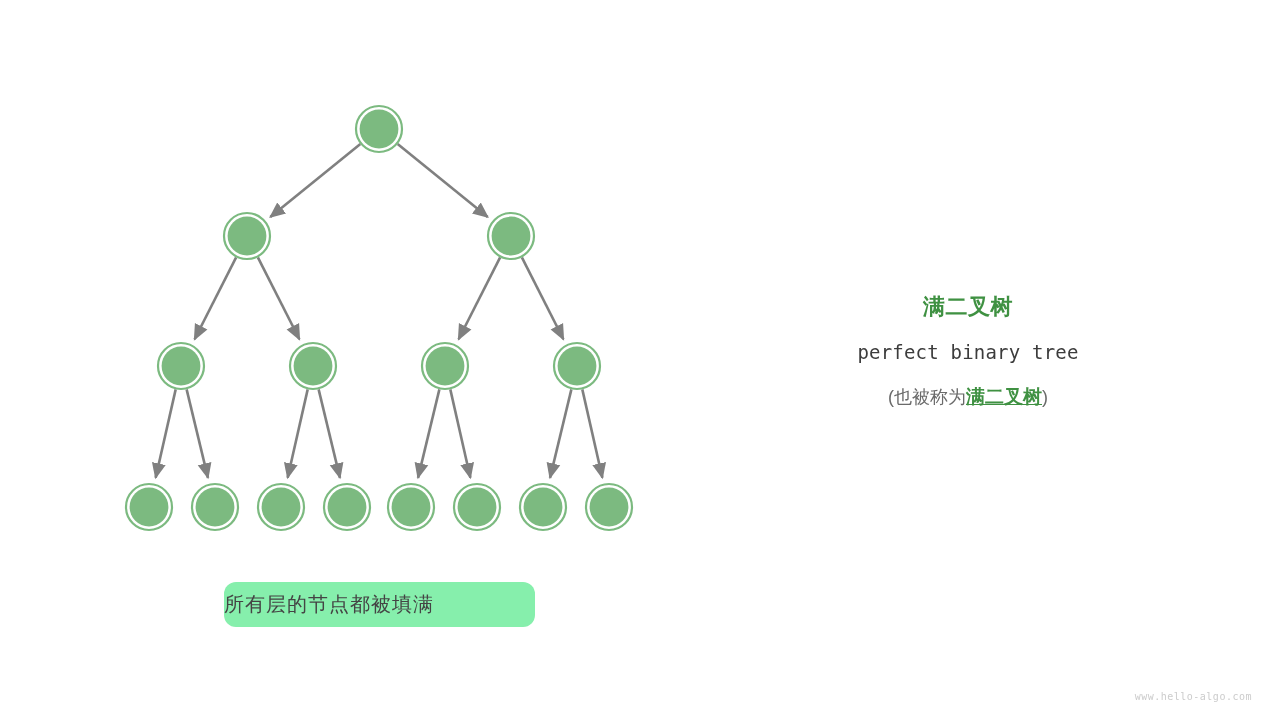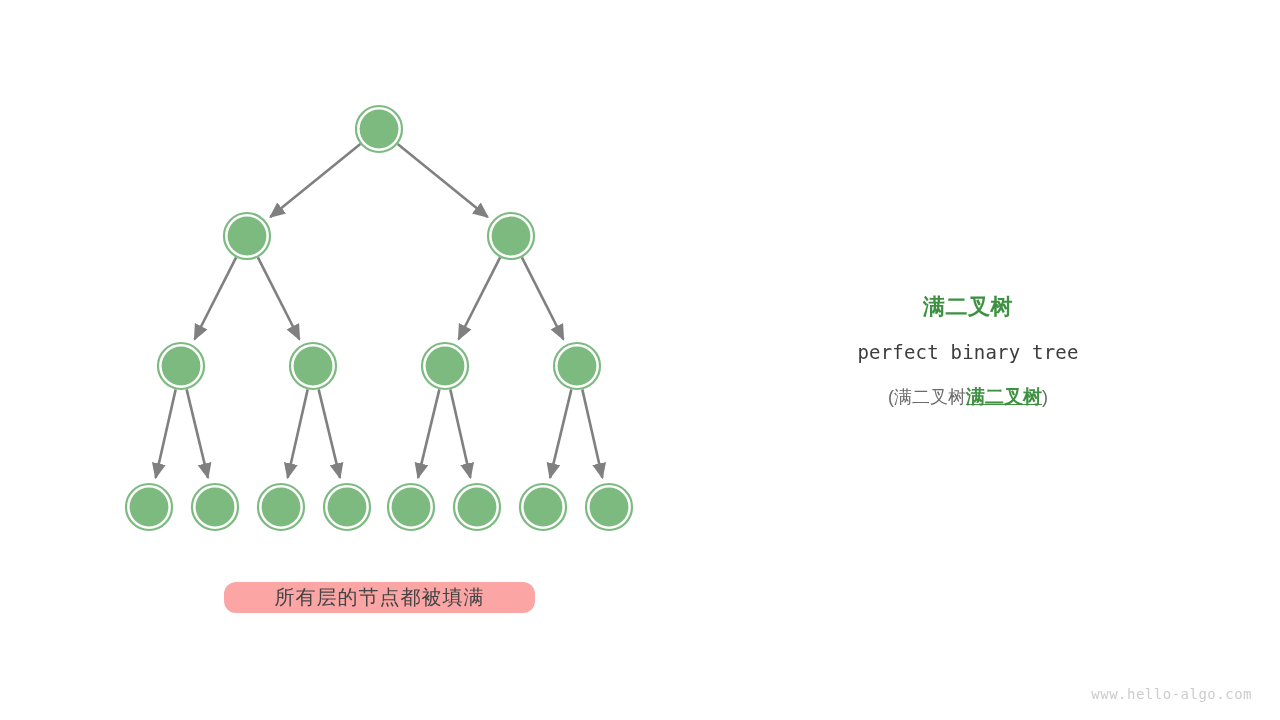--- a/index.html
+++ b/index.html
@@ -56,39 +56,39 @@
     color: #3f9142;
     font-weight: bold;
     font-size: 19px;
     text-decoration: underline;
   }
   .caption-badge {
     position: absolute;
     left: 224px;
     top: 582px;
     width: 311px;
-    height: 31px;
-    background: #fca5a5;
+    height: 45px;
+    background: #86efac;
     border-radius: 12px;
     display: flex;
     align-items: center;
-    justify-content: center;
+    justify-content: flex-start;
   }
   .caption-text {
     font-family: "Liberation Sans", sans-serif;
     font-size: 20px;
     color: #444444;
     letter-spacing: 1px;
   }
   .watermark {
     position: absolute;
     right: 28px;
     bottom: 18px;
     font-family: "DejaVu Sans Mono", "Liberation Mono", monospace;
-    font-size: 14px;
+    font-size: 10px;
     color: #cccccc;
     letter-spacing: 0.5px;
   }
 </style>
 </head>
 <body>
 
 <div id="root">
 
   <svg id="tree-svg" viewBox="0 0 1280 720" xmlns="http://www.w3.org/2000/svg">
@@ -188,21 +188,21 @@
           <circle cx="609" cy="507" r="23" fill="none" stroke="#7cba80" stroke-width="2.2"></circle>
           <circle cx="609" cy="507" r="20.8" fill="#ffffff"></circle>
           <circle cx="609" cy="507" r="19.4" fill="#7cba80"></circle>
         </g>
       </g>
   </svg>
 
   <div class="legend">
     <div class="legend-title">满二叉树</div>
     <div class="legend-sub">perfect binary tree</div>
-    <div class="legend-alt"><span>(满二叉树</span><b>满二叉树</b><span>)</span></div>
+    <div class="legend-alt"><span>(也被称为</span><b>满二叉树</b><span>)</span></div>
   </div>
 
   <div class="caption-badge">
     <span class="caption-text">所有层的节点都被填满</span>
   </div>
 
   <div class="watermark">www.hello-algo.com</div>
 
 </div>
 

